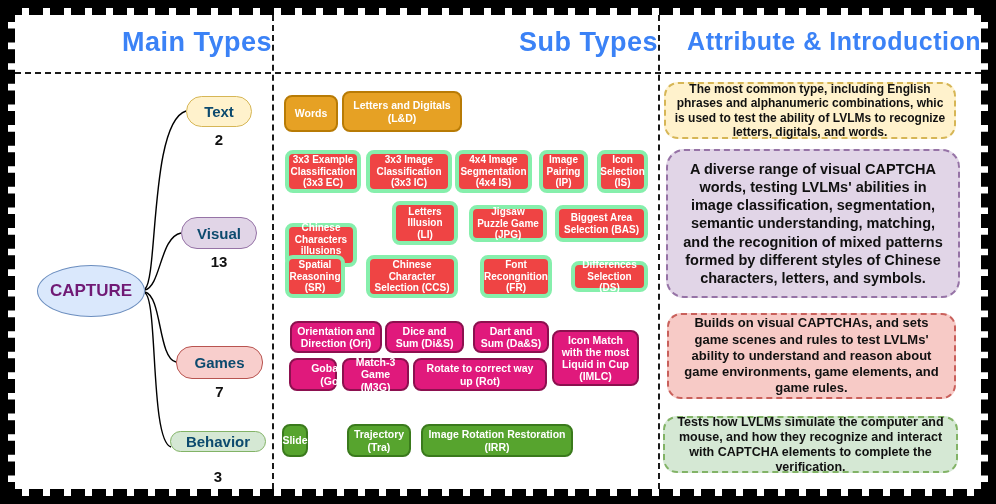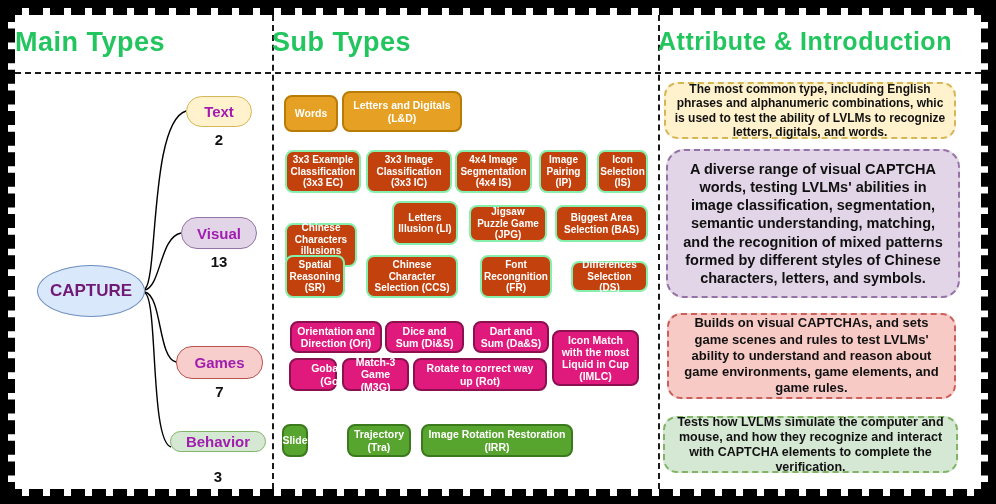--- a/index.html
+++ b/index.html
@@ -8,39 +8,39 @@
   #page { position:relative; width:996px; height:504px; background:#000; overflow:hidden; }
 
   .canvas { position:absolute; left:8px; top:8px; width:980px; height:488px;
             background:#fff; border:7px dashed #000; }
 
   .vsep { position:absolute; top:15px; height:474px; width:0;
           border-left:2.5px dashed #1a1a1a; }
   .hsep { position:absolute; left:15px; width:966px; height:0; top:72px;
           border-top:2.5px dashed #1a1a1a; }
 
-  .col-title { position:absolute; top:27px; text-align:left;
-               font-size:27px; font-weight:bold; color:#22c55e; letter-spacing:0.5px; }
+  .col-title { position:absolute; top:27px; text-align:right;
+               font-size:27px; font-weight:bold; color:#3b82f6; letter-spacing:0.5px; }
 
   svg.links { position:absolute; left:0; top:0; width:280px; height:504px; }
 
   .root-node { position:absolute; left:37px; top:265px; width:108px; height:52px;
                background:#DAE8FC; border:1.5px solid #6C8EBF; border-radius:50%;
                display:flex; align-items:center; justify-content:center;
                font-size:17px; color:#701a75; }
 
   .mt-node { position:absolute; display:flex; align-items:center; justify-content:center;
-             font-size:15px; color:#a21caf; border-radius:16px; }
+             font-size:15px; color:#0c4a6e; border-radius:16px; }
   .mt-count { position:absolute; text-align:center; font-size:15px; color:#111; }
 
   .st { position:absolute; display:flex; align-items:center; justify-content:center;
         text-align:center; color:#fff; font-weight:bold; font-size:10px; line-height:1.15;
         border-radius:8px; padding:1px 4px; }
   .c-text    { background:#E6A124; border:2px solid #B87B05; }
-  .c-visual  { background:#c2410c; border:2px solid #86efac; }
+  .c-visual  { background:#ef4444; border:4px solid #86efac; }
   .c-games   { background:#E0197C; border:2px solid #8C104F; }
   .c-behavior{ background:#57A42E; border:2px solid #3A7A1C; }
 
   .attr { position:absolute; display:flex; align-items:center; justify-content:center;
           text-align:center; color:#111; font-weight:bold; border-radius:14px; }
   .a-text     { background:#FFF2CC; border:2px dashed #D6B656; font-size:12px;   line-height:1.2;  padding:3px 8px; }
   .a-visual   { background:#E1D5E7; border:2px dashed #9673A6; font-size:14.5px; line-height:1.25; padding:5px 10px; border-radius:18px; }
   .a-games    { background:#F7CAC6; border:2px dashed #C9605B; font-size:13px;   line-height:1.25; padding:10px 8px; }
   .a-behavior { background:#D5E8D4; border:2px dashed #82B366; font-size:12.5px; line-height:1.2;  padding:21px 4px; }
 </style>

